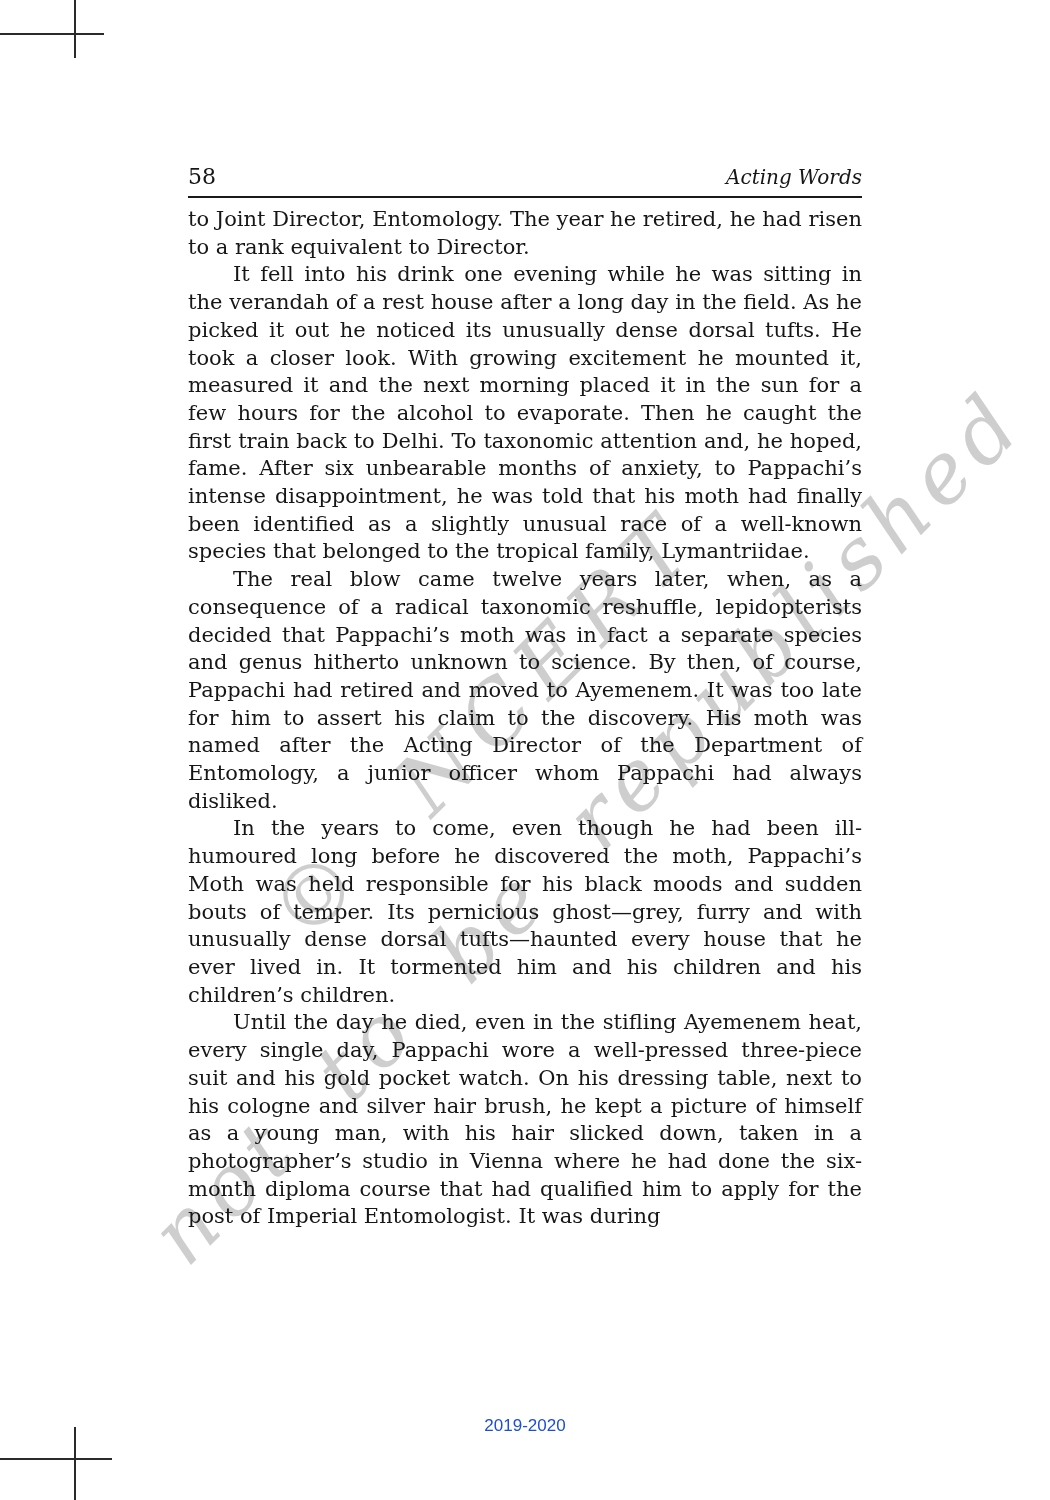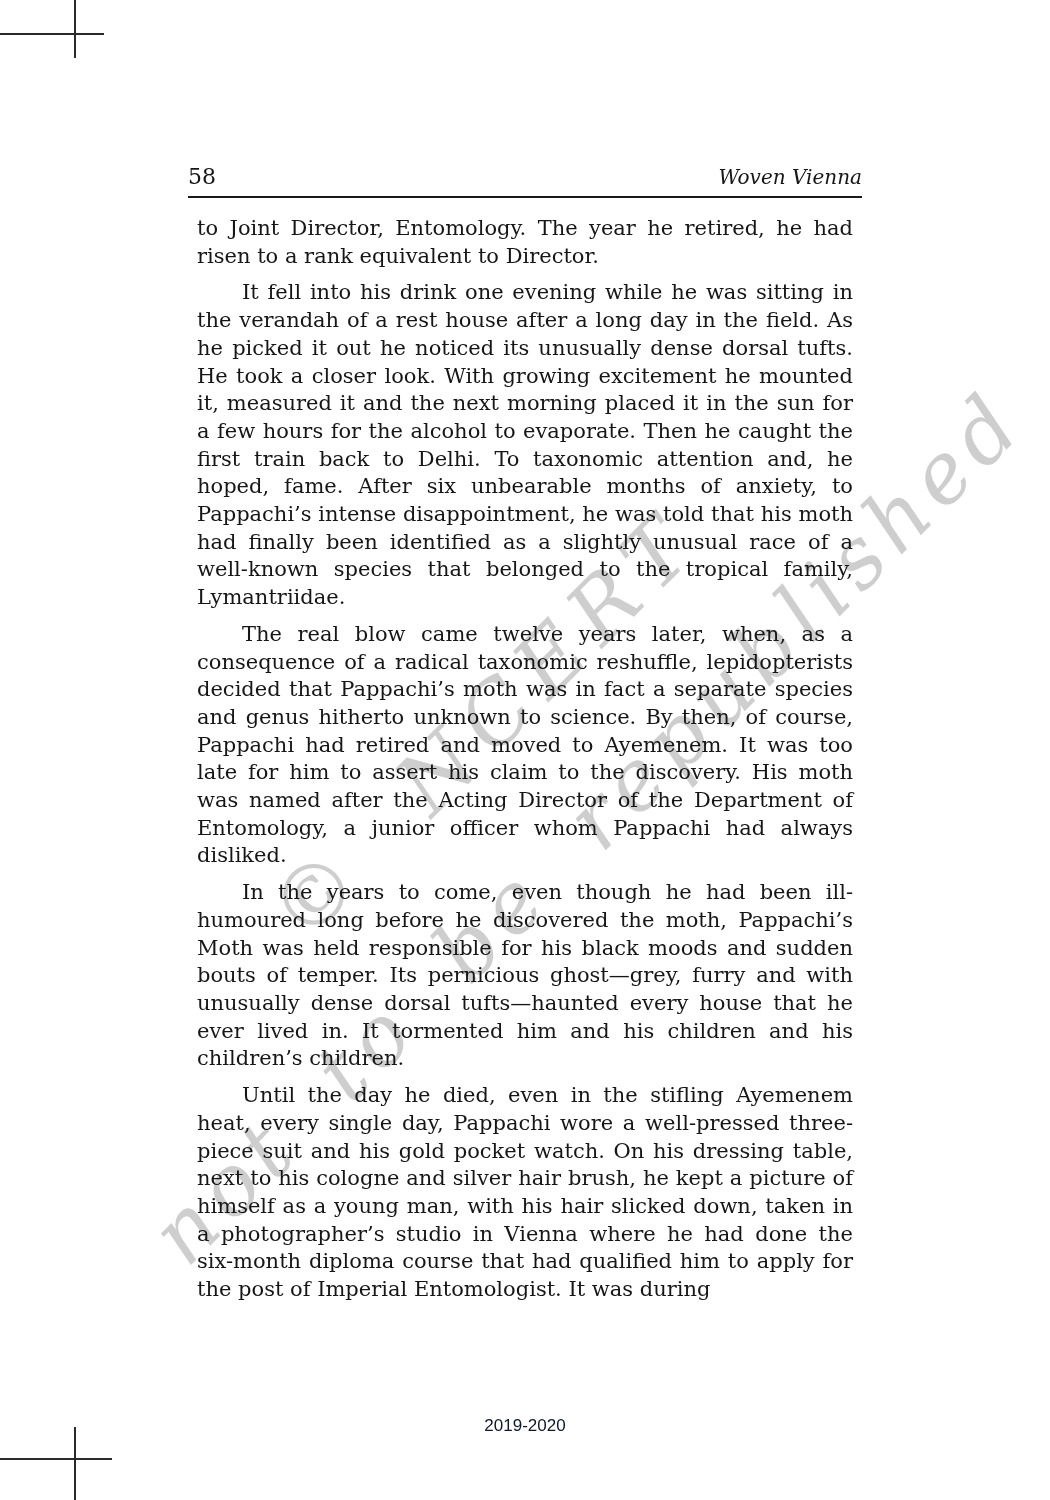--- a/index.html
+++ b/index.html
@@ -52,54 +52,54 @@
     position:absolute;left:188px;top:196px;width:674px;height:2px;
     background:#1a1a1a;z-index:2;
   }
 
   
   .body-text{
     position:absolute;left:188px;top:206px;width:674px;
     z-index:2;
   }
   .body-text p{
-    margin:9px;
+    margin:0;
     font-size:21px;
     line-height:27.7px;
     text-align:justify;
   }
   .body-text p.indent{text-indent:45px;}
 
   
   .footer{
     position:absolute;left:0;top:1416px;width:1050px;
     text-align:center;
     font-family:"Liberation Sans","DejaVu Sans",sans-serif;
-    font-size:17px;color:#0f172a;
+    font-size:17px;color:#1d4ed8;
     z-index:2;
   }
 </style>
 </head>
 <body>
 
 <div class="page">
 
   <div class="crop tl-v"></div>
   <div class="crop tl-h"></div>
   <div class="crop bl-v"></div>
   <div class="crop bl-h"></div>
 
   <div class="watermark">
     <div class="wm-line1">© NCERT</div>
     <div class="wm-line2">not to be republished</div>
   </div>
 
   <div class="header">
     <span class="page-number">58</span>
-    <span class="book-title">Woven Vienna</span>
+    <span class="book-title">Acting Words</span>
   </div>
   <div class="header-rule"></div>
 
   <div class="body-text">
       <p class="">to Joint Director, Entomology. The year he retired, he had risen to a rank equivalent to Director.</p>
       <p class="indent">It fell into his drink one evening while he was sitting in the verandah of a rest house after a long day in the field. As he picked it out he noticed its unusually dense dorsal tufts. He took a closer look. With growing excitement he mounted it, measured it and the next morning placed it in the sun for a few hours for the alcohol to evaporate. Then he caught the first train back to Delhi. To taxonomic attention and, he hoped, fame. After six unbearable months of anxiety, to Pappachi’s intense disappointment, he was told that his moth had finally been identified as a slightly unusual race of a well-known species that belonged to the tropical family, Lymantriidae.</p>
       <p class="indent">The real blow came twelve years later, when, as a consequence of a radical taxonomic reshuffle, lepidopterists decided that Pappachi’s moth was in fact a separate species and genus hitherto unknown to science. By then, of course, Pappachi had retired and moved to Ayemenem. It was too late for him to assert his claim to the discovery. His moth was named after the Acting Director of the Department of Entomology, a junior officer whom Pappachi had always disliked.</p>
       <p class="indent">In the years to come, even though he had been ill-humoured long before he discovered the moth, Pappachi’s Moth was held responsible for his black moods and sudden bouts of temper. Its pernicious ghost—grey, furry and with unusually dense dorsal tufts—haunted every house that he ever lived in. It tormented him and his children and his children’s children.</p>
       <p class="indent">Until the day he died, even in the stifling Ayemenem heat, every single day, Pappachi wore a well-pressed three-piece suit and his gold pocket watch. On his dressing table, next to his cologne and silver hair brush, he kept a picture of himself as a young man, with his hair slicked down, taken in a photographer’s studio in Vienna where he had done the six-month diploma course that had qualified him to apply for the post of Imperial Entomologist. It was during</p>
     </div>

